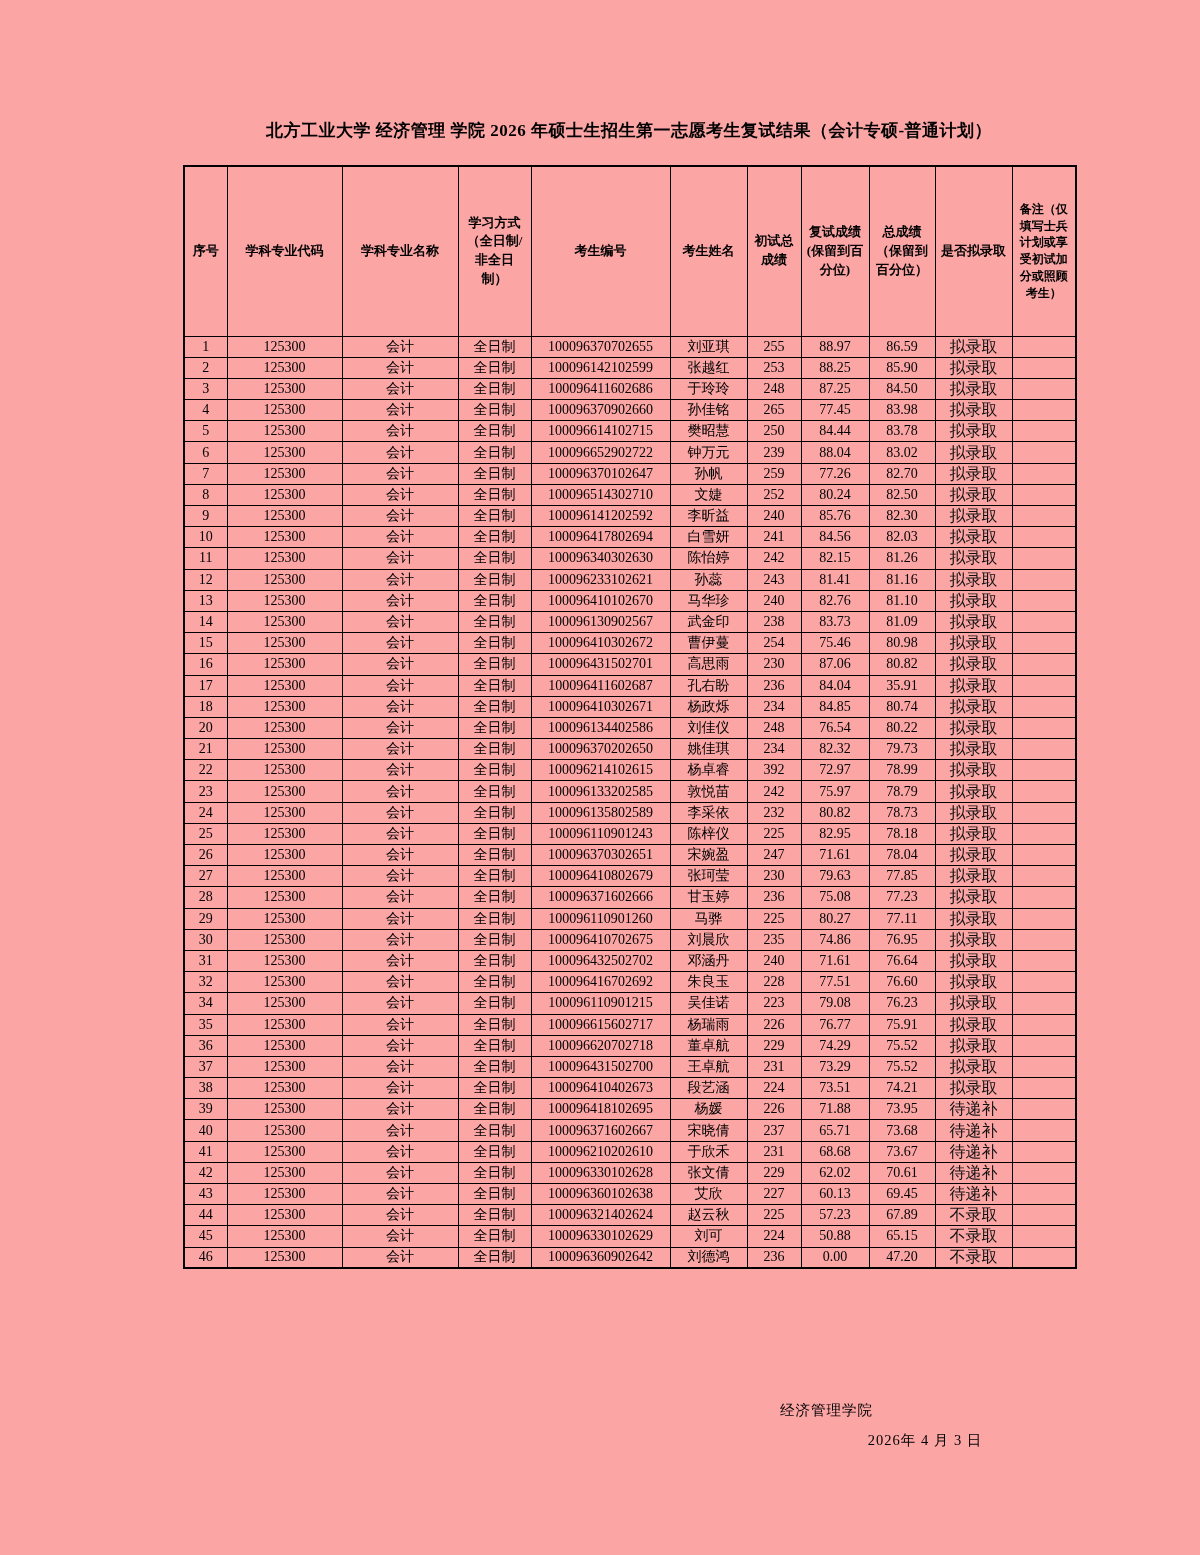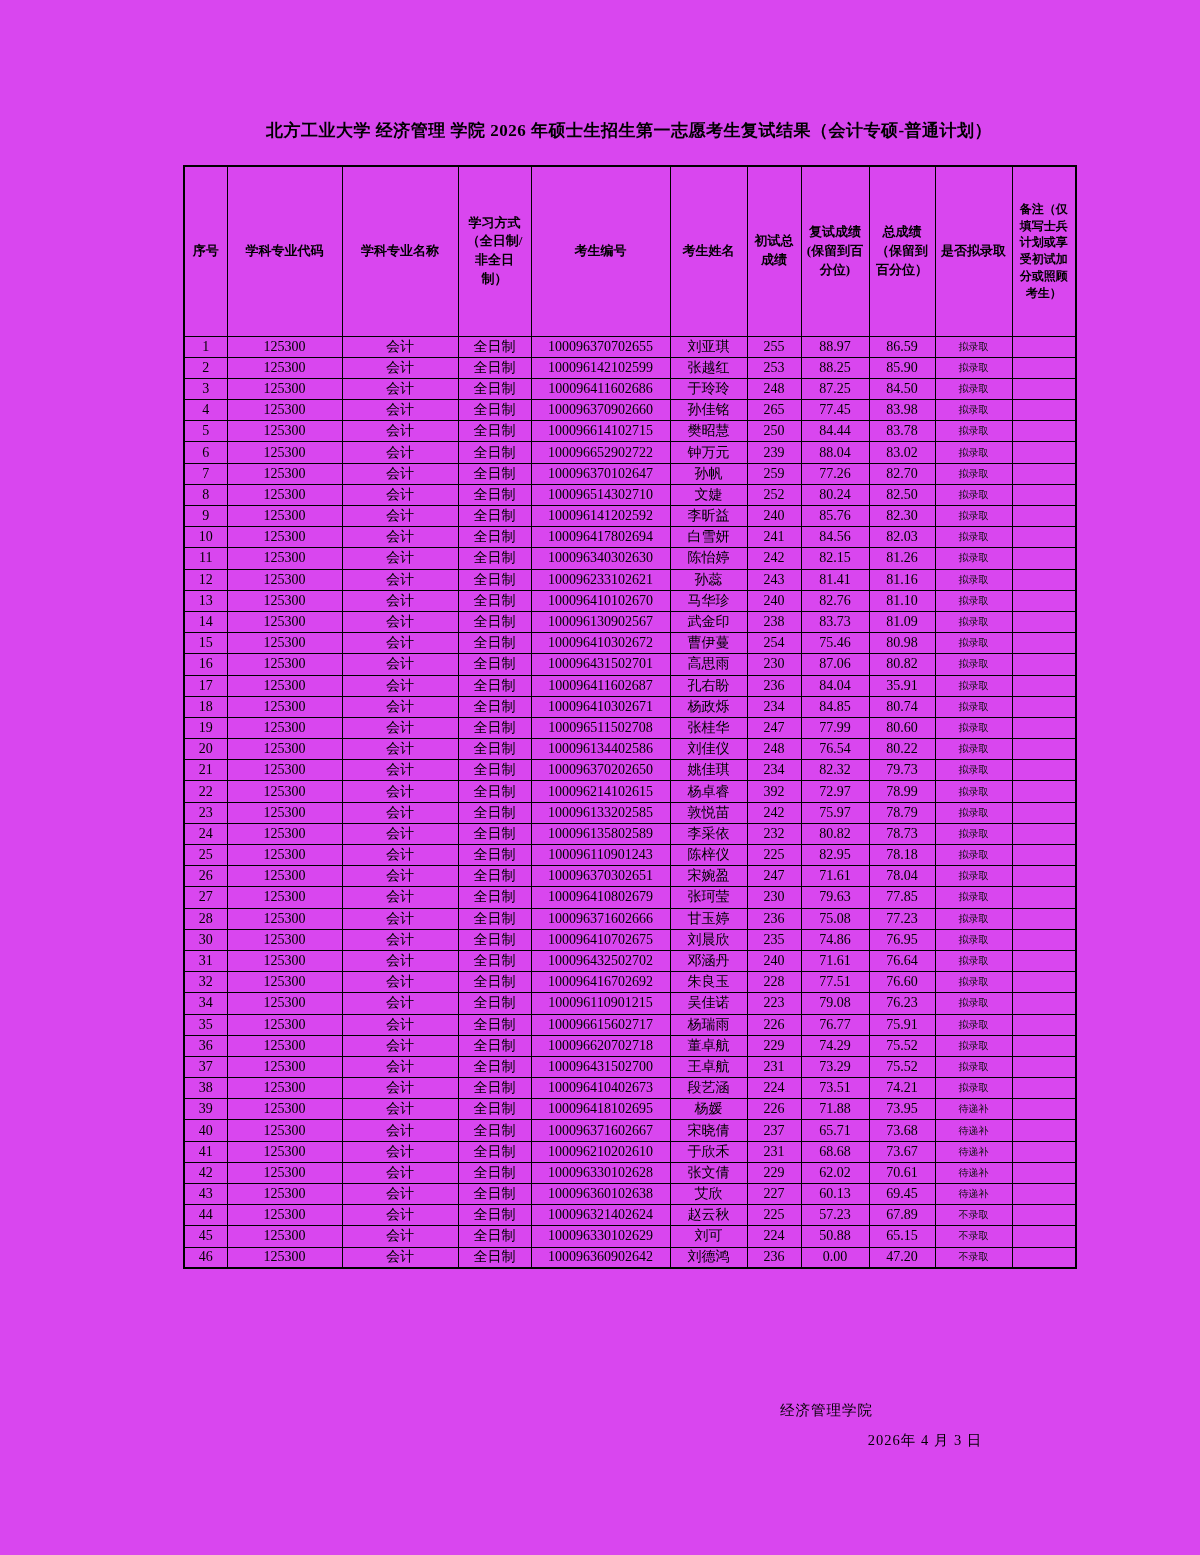--- a/index.html
+++ b/index.html
@@ -1,19 +1,19 @@
 <!DOCTYPE html>
 <html><head>
 <meta charset="utf-8">
 <style>
   html,body{margin:0;padding:0;background:#ffffff;}
   .page{
     position:relative;
     width:1200px;height:1555px;
-    background:#d946ef;
+    background:#fca5a5;
     font-family:"Liberation Serif","DejaVu Serif",serif;
     color:#000;
     overflow:hidden;
   }
   .doc-title{
     position:absolute;
     left:183px;top:119px;width:892px;
     text-align:center;
     font-size:17px;
     font-weight:bold;
@@ -60,21 +60,21 @@
     font-size:12px;
     padding:16px 6px;
     line-height:1.4;
   }
   table.results tbody tr{height:21.2px;}
   table.results td{
     font-size:14px;
     line-height:1;
   }
   table.results td:nth-child(10){
-    font-size:10px;
+    font-size:16px;
     color:#111;
     margin-top:46px;
   }
   .footer-org{
     position:absolute;
     left:780px;top:1401px;width:300px;
     text-align:left;
     font-size:14.5px;
     letter-spacing:1px;
   }
@@ -351,33 +351,20 @@
           <td>全日制</td>
           <td>100096410302671</td>
           <td>杨政烁</td>
           <td>234</td>
           <td>84.85</td>
           <td>80.74</td>
           <td>拟录取</td>
           <td></td>
         </tr>
         <tr>
-          <td>19</td>
-          <td>125300</td>
-          <td>会计</td>
-          <td>全日制</td>
-          <td>100096511502708</td>
-          <td>张桂华</td>
-          <td>247</td>
-          <td>77.99</td>
-          <td>80.60</td>
-          <td>拟录取</td>
-          <td></td>
-        </tr>
-        <tr>
           <td>20</td>
           <td>125300</td>
           <td>会计</td>
           <td>全日制</td>
           <td>100096134402586</td>
           <td>刘佳仪</td>
           <td>248</td>
           <td>76.54</td>
           <td>80.22</td>
           <td>拟录取</td>
@@ -477,20 +464,33 @@
         <tr>
           <td>28</td>
           <td>125300</td>
           <td>会计</td>
           <td>全日制</td>
           <td>100096371602666</td>
           <td>甘玉婷</td>
           <td>236</td>
           <td>75.08</td>
           <td>77.23</td>
+          <td>拟录取</td>
+          <td></td>
+        </tr>
+        <tr>
+          <td>29</td>
+          <td>125300</td>
+          <td>会计</td>
+          <td>全日制</td>
+          <td>100096110901260</td>
+          <td>马骅</td>
+          <td>225</td>
+          <td>80.27</td>
+          <td>77.11</td>
           <td>拟录取</td>
           <td></td>
         </tr>
         <tr>
           <td>30</td>
           <td>125300</td>
           <td>会计</td>
           <td>全日制</td>
           <td>100096410702675</td>
           <td>刘晨欣</td>

